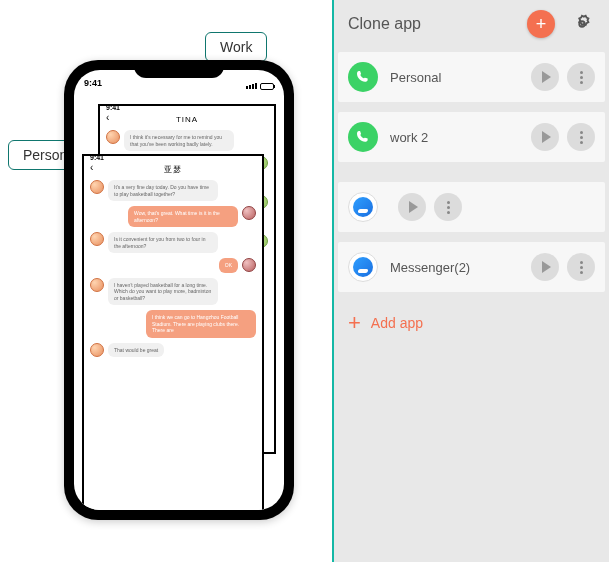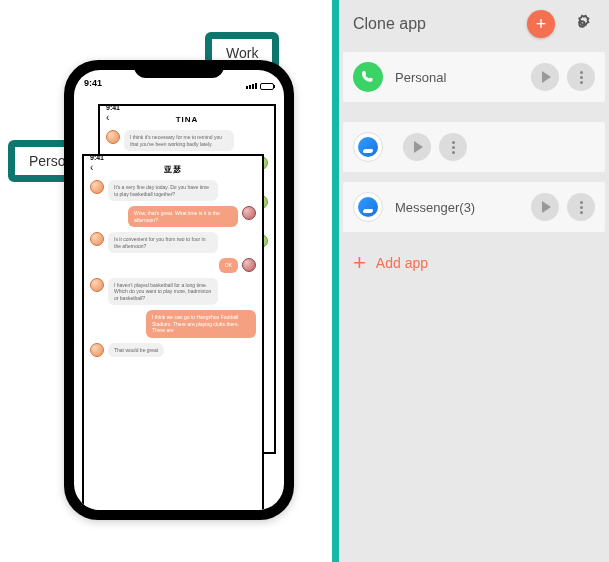--- a/index.html
+++ b/index.html
@@ -2,21 +2,21 @@
 <html><head>
 <meta charset="utf-8">
 <style>
   * { box-sizing: border-box; margin: 0; padding: 0; }
   body { font-family: -apple-system, BlinkMacSystemFont, "Segoe UI", Arial, sans-serif; width: 609px; height: 562px; background: #fff; overflow: hidden; position: relative; }
 
   
   .phones { position: absolute; left: 0; top: 0; width: 330px; height: 562px; }
 
   
-  .tag { position: absolute; border: 7px solid #0f766e; border-radius: 6px; background: #fff; padding: 6px 14px; font-size: 14px; color: #333; }
+  .tag { position: absolute; border: 1px solid #0f766e; border-radius: 6px; background: #fff; padding: 6px 14px; font-size: 14px; color: #333; }
   .tag.work { top: 32px; left: 205px; }
   .tag.work::after { content:""; position:absolute; bottom:-7px; left:28px; width:12px; height:12px; background:#fff; border-right:1px solid #f08060; border-bottom:1px solid #f08060; transform: rotate(45deg); }
   .tag.personal { top: 140px; left: 8px; }
   .tag.personal::after { content:""; position:absolute; top:10px; right:-7px; width:12px; height:12px; background:#fff; border-top:1px solid #f08060; border-right:1px solid #f08060; transform: rotate(45deg); }
 
   
   .device { position: absolute; width: 230px; height: 460px; border-radius: 34px; background: #000; padding: 10px; box-shadow: 0 2px 8px rgba(0,0,0,.2); }
   .device .screen { width: 100%; height: 100%; background: #fff; border-radius: 26px; overflow: hidden; position: relative; }
   .notch { position:absolute; top:0; left:50%; transform:translateX(-50%); width:90px; height:18px; background:#000; border-radius: 0 0 12px 12px; z-index:5;}
   .statusbar { height: 24px; font-size: 9px; padding: 8px 10px 0 10px; display:flex; justify-content:space-between; color:#000; font-weight:600;}
@@ -28,35 +28,35 @@
   .batt::after{content:"";position:absolute;right:-2px;top:1px;width:1px;height:3px;background:#000;}
 
   
   .chatframe { position:absolute; border: 2px solid #000; background:#fff; }
   .chatframe.back { top: 34px; left: 24px; width: 178px; height: 350px; }
   .chatframe.front { top: 84px; left: 8px; width: 182px; height: 360px; }
 
   .chat-header { display:flex; align-items:center; justify-content:center; position:relative; height: 20px; font-size:8px; padding-top:6px;}
   .chat-header .back-ic { position:absolute; left:6px; top:6px; font-size:10px; }
   .chat-header .time { position:absolute; left:6px; top:-2px; font-size:7px; font-weight:600;}
-  .chat-title { font-size:8px; font-weight:700; letter-spacing:1px;}
+  .chat-title { font-size:8px; font-weight:400; letter-spacing:1px;}
 
   .msgs { padding: 4px 6px; font-size:5px; line-height:1.3; }
   .row { display:flex; margin-bottom:5px; align-items:flex-start; gap:4px;}
   .row.r { justify-content:flex-end; }
   .ava { width:14px; height:14px; border-radius:50%; flex-shrink:0; }
   .ava.peach { background: radial-gradient(circle at 30% 30%, #ffd4b0, #e89060); border:1px solid #d07040;}
   .ava.green { background: radial-gradient(circle at 30% 30%, #c8e890, #8ec060); border:1px solid #70a040;}
   .ava.berry { background: radial-gradient(circle at 30% 30%, #f0c0c0, #b86060); border:1px solid #904040;}
   .bub { max-width: 110px; padding:4px 6px; border-radius:6px; }
   .bub.grey { background:#f0f0f0; color:#666;}
   .bub.orange { background:#f5a080; color:#fff;}
 
   
-  .right-panel { position:absolute; left: 332px; top:0; width: 277px; height: 562px; background: #e8e8e8; border-left: 7px solid #14b8a6; }
+  .right-panel { position:absolute; left: 332px; top:0; width: 277px; height: 562px; background: #e8e8e8; border-left: 2px solid #14b8a6; }
   .rp-header { display:flex; align-items:center; padding: 10px 14px 14px 14px; }
   .rp-title { font-size: 16px; color:#555; font-family: "Comic Sans MS", cursive, sans-serif; flex:1;}
   .plus-btn { width:28px; height:28px; border-radius:50%; background:#f47050; color:#fff; display:flex; align-items:center; justify-content:center; font-size:18px; margin-right:14px; box-shadow:0 1px 3px rgba(0,0,0,.2);}
   .gear-btn { width:26px; height:26px; display:flex; align-items:center; justify-content:center; color:#555;}
 
   .app-row { display:flex; align-items:center; background:#f7f7f7; margin: 0 4px 10px 4px; padding: 10px 10px; border-radius:2px; }
   .app-ic { width:30px; height:30px; border-radius:50%; display:flex; align-items:center;justify-content:center; margin-right:12px; flex-shrink:0;}
   .app-ic.wa { background:#3bd266; color:#fff;}
   .app-ic.ms { background:#fff; border:1px solid #ddd;}
   .app-ic.ms .inner { width:20px;height:20px;border-radius:50%;background:linear-gradient(135deg,#2e9fff,#1b6fe0);position:relative;}
@@ -198,41 +198,59 @@
           <div class="play-tri"></div>
         </div>
         <div class="circ-btn">
           <div class="dots">
             <span></span>
             <span></span>
             <span></span>
           </div>
         </div>
       </div>
+      <div class="app-row">
+        <div class="app-ic wa">
+          <svg class="wa-phone" viewBox="0 0 24 24" fill="#fff">
+            <path d="M6 3c1 0 2 0 2 1l1 3c0 1-1 1-1 2 1 2 3 4 5 5 1 0 1-1 2-1l3 1c1 0 1 1 1 2 0 2-2 3-4 3-6 0-12-6-12-12 0-2 1-4 3-4z"></path>
+          </svg>
+        </div>
+        <div class="app-label">work 2</div>
+        <div class="circ-btn">
+          <div class="play-tri"></div>
+        </div>
+        <div class="circ-btn">
+          <div class="dots">
+            <span></span>
+            <span></span>
+            <span></span>
+          </div>
+        </div>
+      </div>
       <div style="height: 10px;"></div>
       <div class="app-row">
         <div class="app-ic ms">
           <div class="inner"></div>
         </div>
         <div class="circ-btn">
           <div class="play-tri"></div>
         </div>
         <div class="circ-btn">
           <div class="dots">
             <span></span>
             <span></span>
             <span></span>
           </div>
         </div>
       </div>
       <div class="app-row">
         <div class="app-ic ms">
           <div class="inner"></div>
         </div>
-        <div class="app-label">Messenger(3)</div>
+        <div class="app-label">Messenger(2)</div>
         <div class="circ-btn">
           <div class="play-tri"></div>
         </div>
         <div class="circ-btn">
           <div class="dots">
             <span></span>
             <span></span>
             <span></span>
           </div>
         </div>

